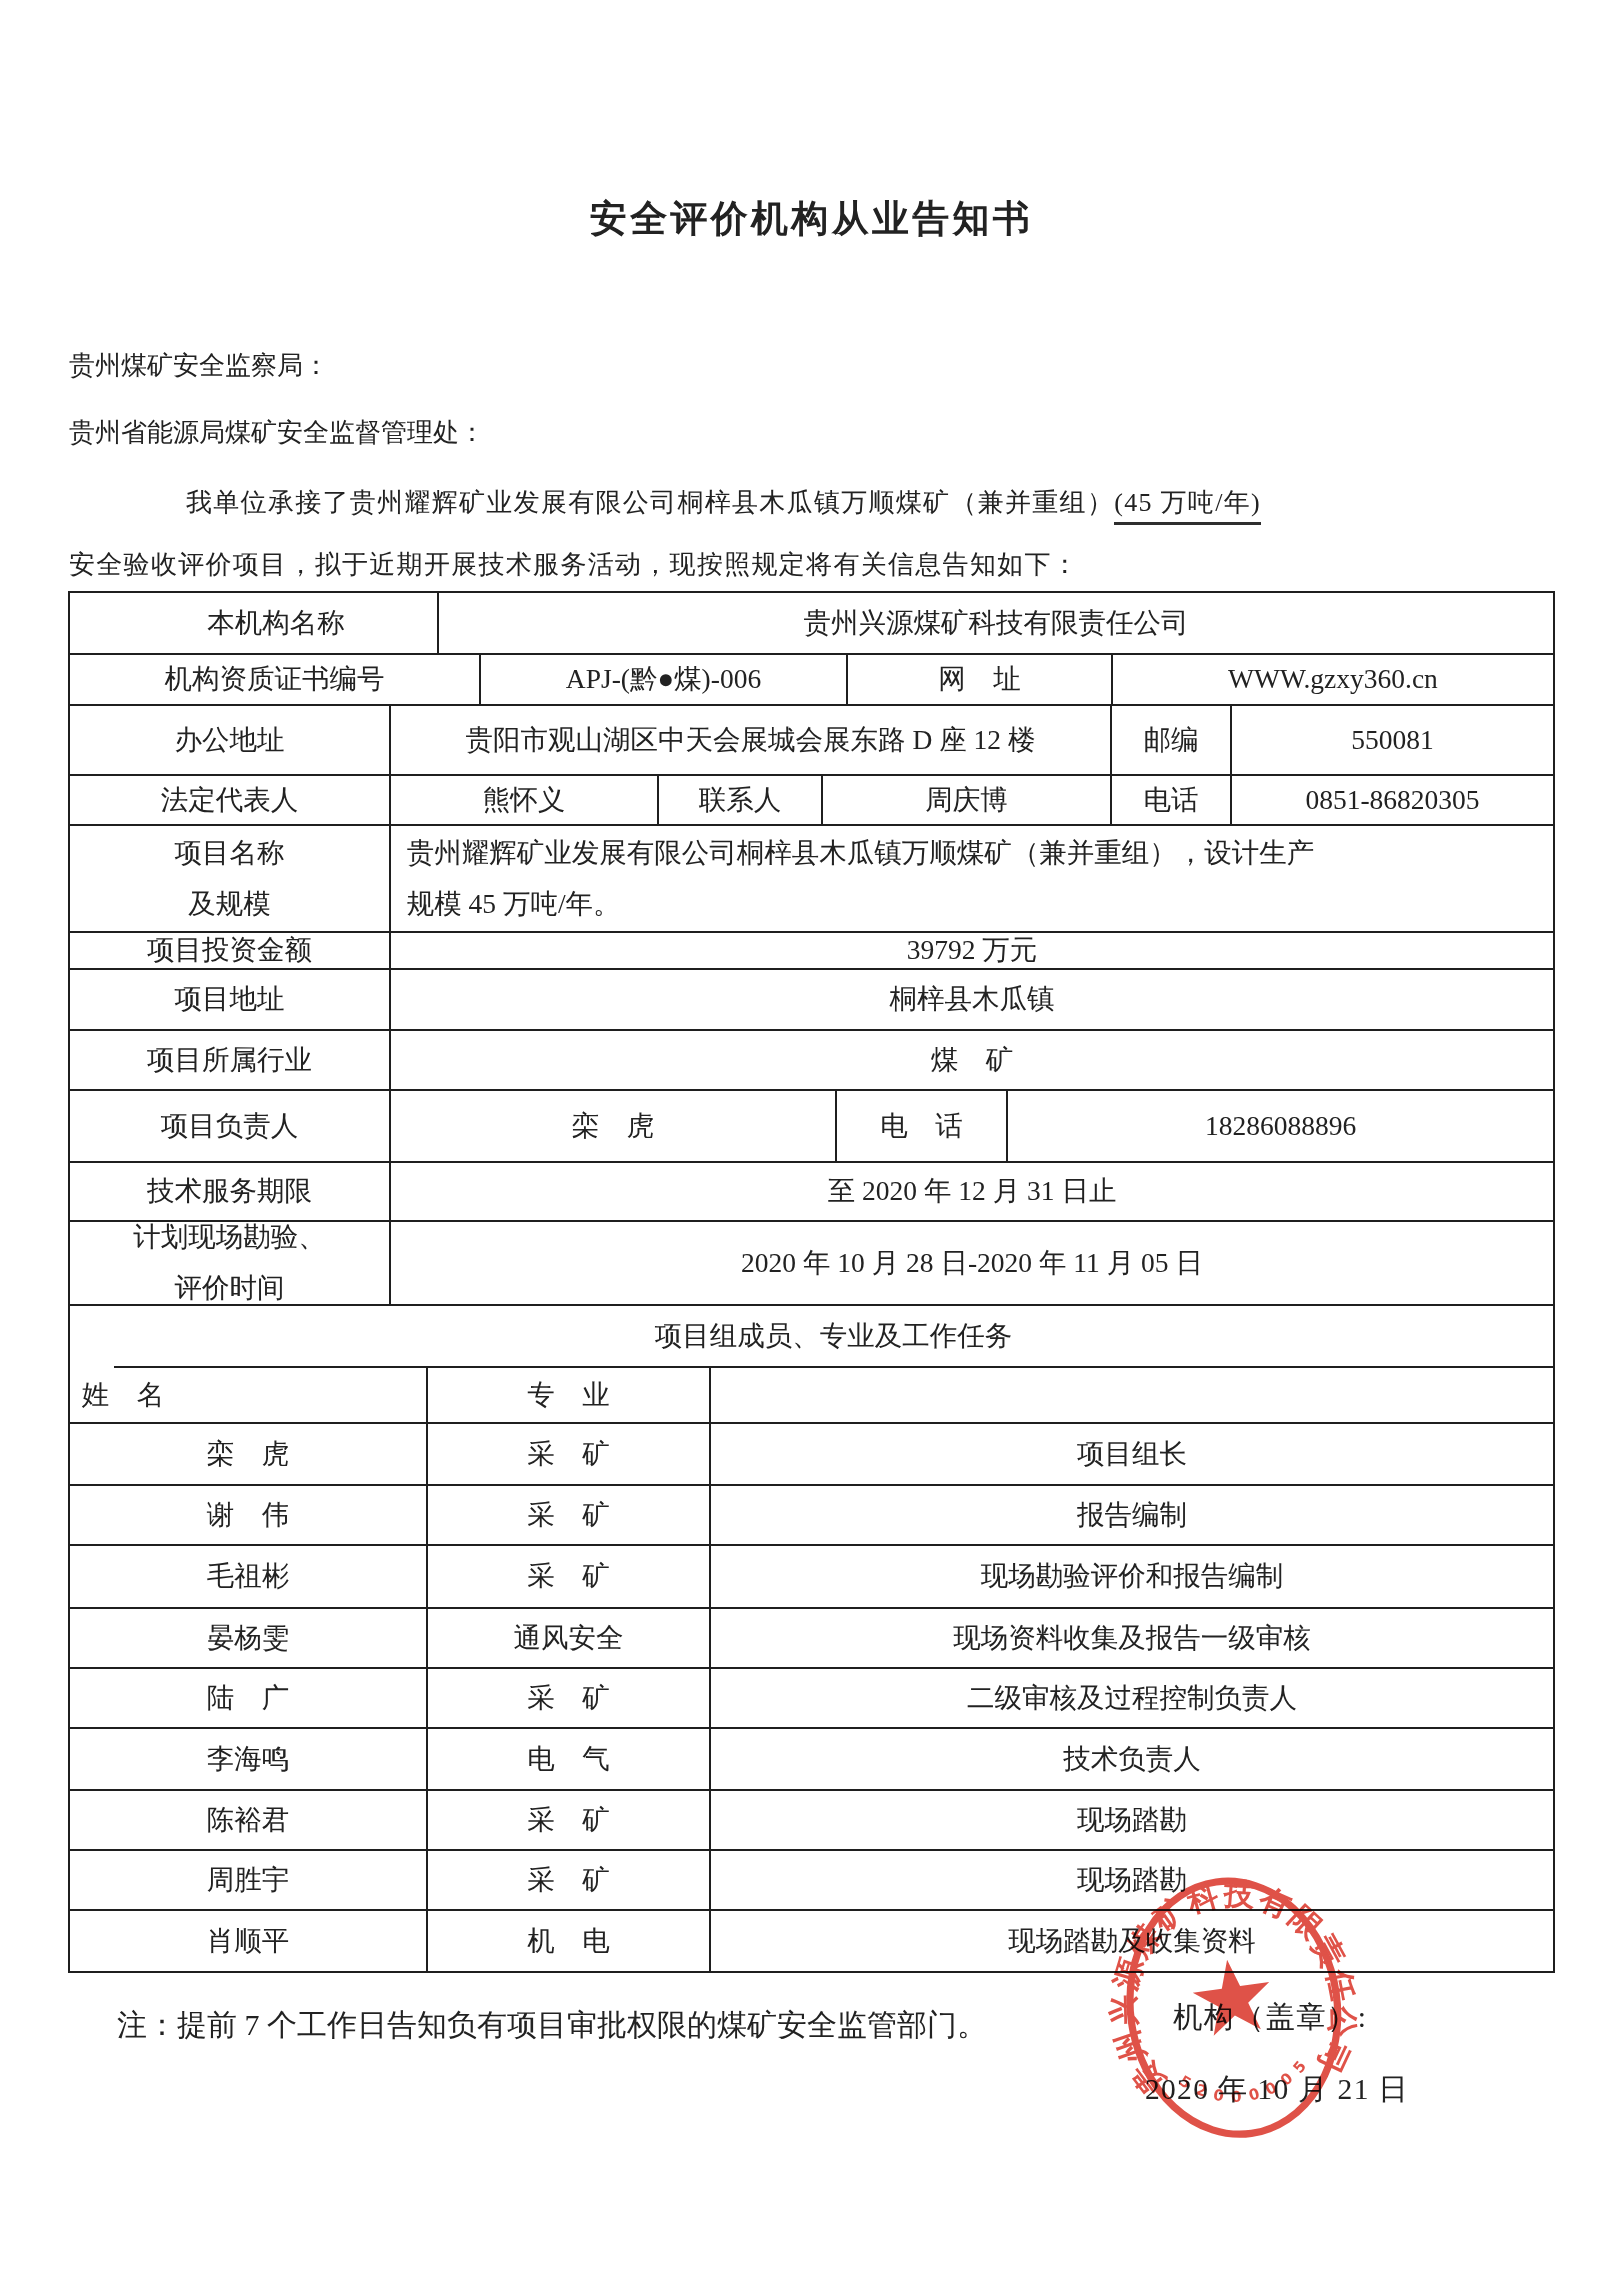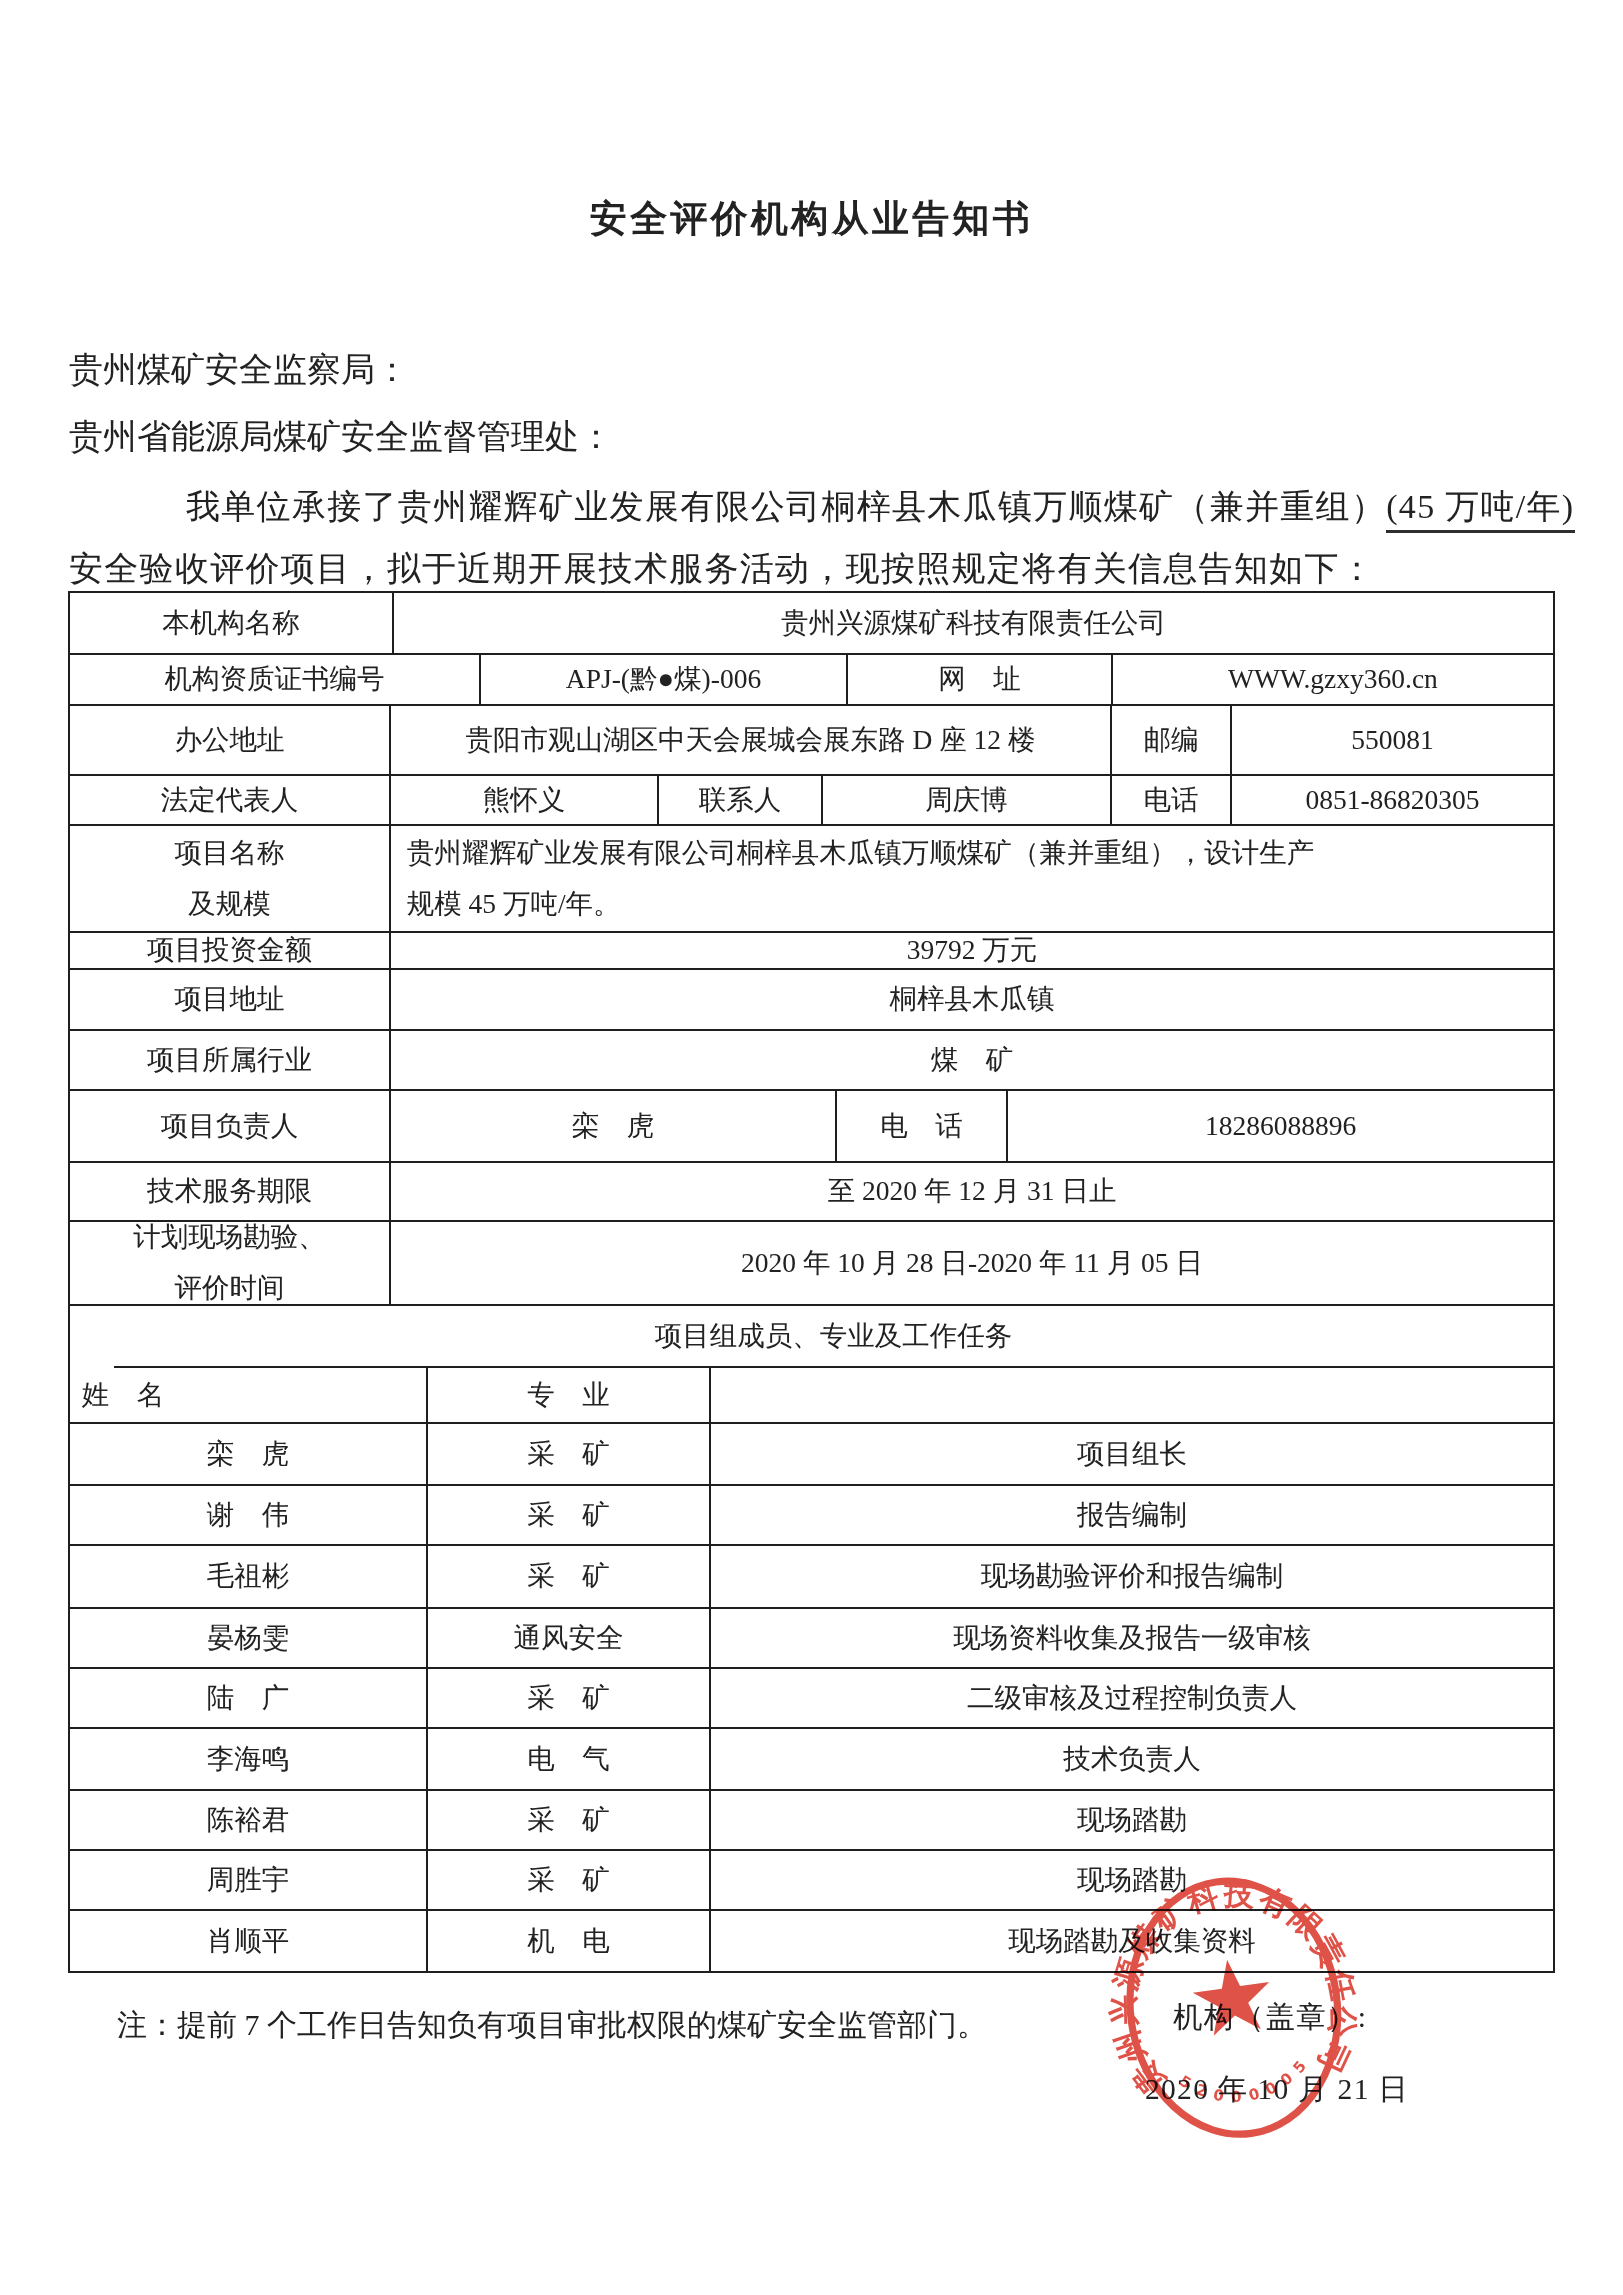--- a/index.html
+++ b/index.html
@@ -6,21 +6,21 @@
   body{
     width:1623px;height:2295px;position:relative;background:#ffffff;
     font-family:"Liberation Serif","DejaVu Serif",serif;color:#1b1b1b;
     overflow:hidden;
   }
   .abs{position:absolute;}
   .doc-title{
     top:194px;left:0;width:1623px;text-align:center;
     font-size:37px;font-weight:700;letter-spacing:3.3px;color:#222;
   }
-  .body-line{font-size:34px;line-height:1.2;color:#222;}
+  .body-line{font-size:26px;line-height:1.2;color:#222;}
   .addr1{top:350px;left:69px;}
   .addr2{top:417px;left:69px;}
   .para1{top:487px;left:69px;letter-spacing:1.3px;}
   .para2{top:549px;left:69px;letter-spacing:1.3px;}
   .indent{display:inline-block;width:117px;}
   .u-line{border-bottom:3.9px solid #2e2e2e;padding-bottom:5.2px;}
 
   
   .info-table{
     top:591px;left:68px;width:1487px;
@@ -30,21 +30,21 @@
   .trow{display:grid;box-sizing:border-box;border-bottom:2.6px solid #1f1f1f;}
   .trow:last-child{border-bottom:none;}
   .tcell{
     box-sizing:border-box;border-right:2px solid #1f1f1f;
     display:flex;align-items:center;justify-content:center;
     text-align:center;font-size:27.5px;line-height:1.85;color:#222;
     white-space:pre-line;padding:0 9.2px;overflow:hidden;
   }
   .tcell:last-child{border-right:none;}
   .tcell.left{justify-content:flex-start;text-align:left;}
-  .cols-a{grid-template-columns:324px 1fr;}
+  .cols-a{grid-template-columns:324px 1fr;padding-left:45px;}
   .cols-b{grid-template-columns:411px 367px 265px 1fr;}
   .cols-c{grid-template-columns:321px 721px 120px 1fr;}
   .cols-d{grid-template-columns:321px 268px 164px 289px 120px 1fr;}
   .cols-e{grid-template-columns:321px 1fr;}
   .cols-f{grid-template-columns:321px 446px 171px 1fr;}
   .cols-g{grid-template-columns:1fr;margin-left:44px;}
   .cols-h{grid-template-columns:358px 283px 1fr;}
 
   .note-line{top:2007px;left:117px;font-size:30px;color:#222;}
   .seal-caption{top:1998px;left:1173px;font-size:29.5px;color:#222;letter-spacing:1.3px;}

